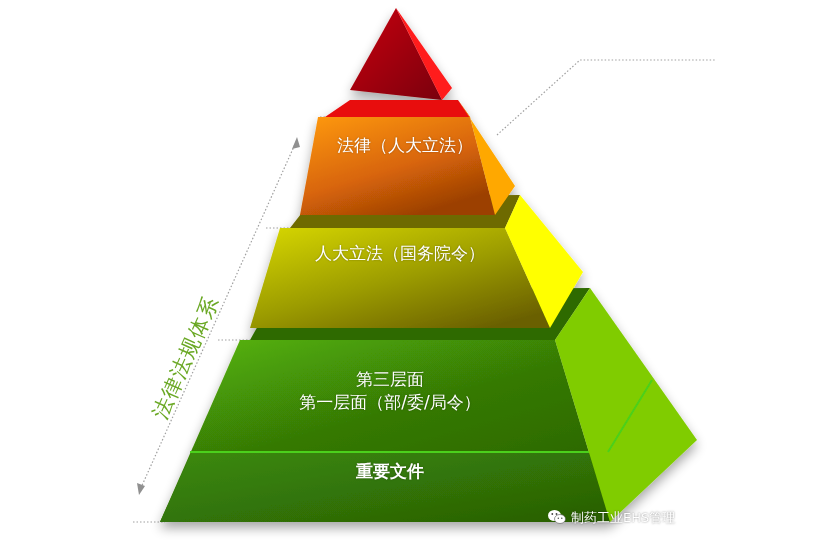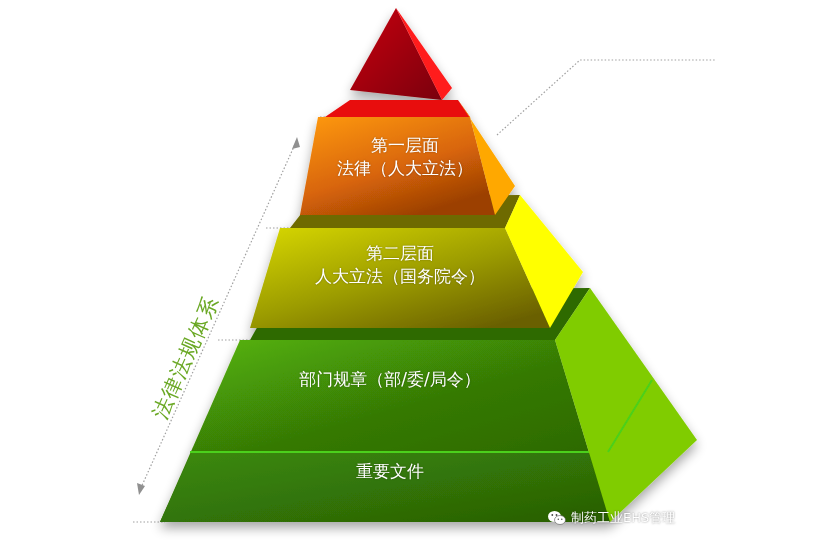--- a/index.html
+++ b/index.html
@@ -1,21 +1,21 @@
 <!DOCTYPE html>
 <html><head>
 <meta charset="utf-8">
 <style>
   html, body { margin: 0; padding: 0; background: #ffffff; }
   body { width: 819px; height: 544px; position: relative; overflow: hidden; font-family: "DejaVu Sans", "Liberation Sans", sans-serif; }
   #stage { position: absolute; left: 0; top: 0; width: 819px; height: 544px; }
   .layer-text { position: absolute; color: #ffffff; text-align: center; font-size: 17px; line-height: 23px; text-shadow: 0 0 2px rgba(0,0,0,0.35); white-space: nowrap; }
   .layer-text div { display: block; }
   .axis-label { position: absolute; color: #6aa824; font-size: 21px; font-weight: normal; transform-origin: left top; white-space: nowrap; letter-spacing: 1px; }
-  .watermark { position: absolute; left: 547px; top: 509px; color: #ffffff; font-size: 13px; display: flex; align-items: center; gap: 4px; text-shadow: 0 0 2px rgba(0,0,0,0.5); white-space: nowrap; }
+  .watermark { position: absolute; left: 547px; top: 509px; color: #ffffff; font-size: 13px; display: flex; gap: 4px; text-shadow: 0 0 2px rgba(0,0,0,0.5); white-space: nowrap; }
   .wm-icon { width: 20px; height: 16px; position: relative; }
 </style>
 </head>
 <body>
 
 <svg id="stage" viewBox="0 0 819 544" xmlns="http://www.w3.org/2000/svg">
   <defs>
     <linearGradient id="gRedFront" x1="0" y1="0" x2="1" y2="1">
       <stop offset="0" stop-color="#c8000e"></stop>
       <stop offset="1" stop-color="#7a0008"></stop>
@@ -92,34 +92,33 @@
     <g>
       <polygon points="396,8 350,90 442,100" fill="url(#gRedFront)"></polygon>
       <polygon points="396,8 442,100 452,88" fill="#ff1a1a"></polygon>
     </g>
   </g>
 </svg>
 
 <div class="axis-label" style="left:146px; top:412px; transform: rotate(-66deg);">法律法规体系</div>
 
 <div class="layer-text" style="left:320px; top:134px; width:170px;">
-  <div>第一层面</div>
   <div>法律（人大立法）</div>
 </div>
 
 <div class="layer-text" style="left:290px; top:242px; width:220px;">
-  <div>第二层面</div>
   <div>人大立法（国务院令）</div>
 </div>
 
 <div class="layer-text" style="left:280px; top:368px; width:220px;">
-  <div>部门规章（部/委/局令）</div>
+  <div>第三层面</div>
+  <div>第一层面（部/委/局令）</div>
 </div>
 
-<div class="layer-text" style="left:330px; top:460px; width:120px;">
+<div class="layer-text" style="left:330px; top:460px; width:120px;font-weight:bold;">
   <div>重要文件</div>
 </div>
 
 <div class="watermark">
   <svg class="wm-icon" viewBox="0 0 20 16" width="20" height="16">
     <ellipse cx="7.5" cy="6.5" rx="6.5" ry="5.5" fill="#ffffff"></ellipse>
     <ellipse cx="13" cy="10" rx="5.5" ry="4.5" fill="#ffffff" stroke="#555" stroke-width="0.6"></ellipse>
     <circle cx="5.3" cy="5" r="0.9" fill="#444"></circle>
     <circle cx="9.5" cy="5" r="0.9" fill="#444"></circle>
     <circle cx="11.3" cy="9.3" r="0.7" fill="#444"></circle>

